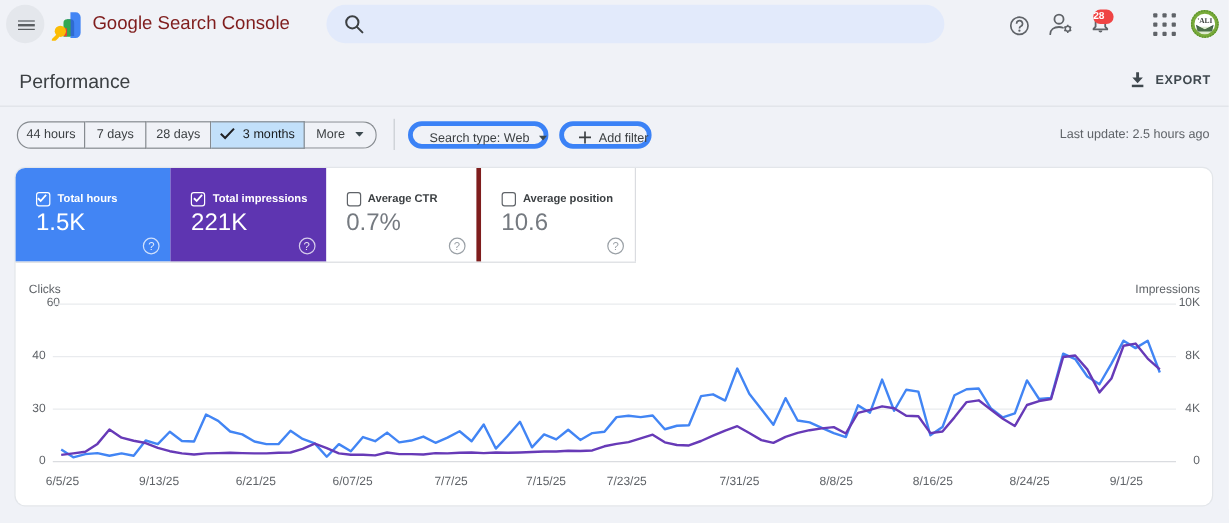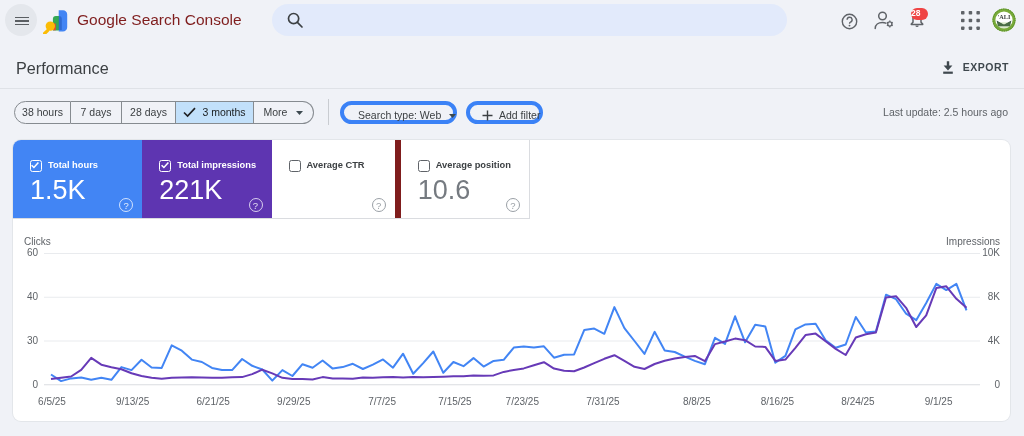--- a/index.html
+++ b/index.html
@@ -24,26 +24,26 @@
 
 
 .seg { position:absolute; top:101px; height:23px; white-space:nowrap; border:1px solid #868b90; border-left:none; font-size:10.5px; color:#3c4043; text-align:center; line-height:21px; background:transparent; }
 .pill { position:absolute; top:101px; height:23px; white-space:nowrap; border:4px solid #3b82f6; border-radius:12px; font-size:10.5px; color:#3c4043; line-height:21px; }
 #lastupd { right:16px; top:101px; line-height:22px; font-size:10.5px; color:#5f6368; }
 
 
 #panel { left:13px; top:140px; width:997px; height:281px; background:#fff; border-radius:8px; box-shadow:0 0 0 1px #e3e6ea; }
 .card { position:absolute; top:0; width:129.25px; height:78px; }
 .card .lbl { position:absolute; left:35px; top:19.5px; font-size:9.3px; font-weight:bold; white-space:nowrap; }
-.card .val { position:absolute; left:17px; top:34.5px; font-size:27px; letter-spacing:0px; }
+.card .val { position:absolute; left:17px; top:34.5px; font-size:20px; letter-spacing:0px; }
 .card .cb { position:absolute; left:17px; top:20px; width:12px; height:12px; border-radius:2.5px; }
 .card .hq { position:absolute; right:9px; bottom:6px; width:14px; height:14px; border-radius:50%; font-size:9.5px; text-align:center; line-height:14px; }
 #card1 { left:0; background:#4285f4; border-top-left-radius:8px; color:#fff; }
 #card2 { left:129.25px; background:#5e35b1; color:#fff; }
-#card3 { left:258.5px; background:#fff; border-right:6px solid #7f1d1d; }
+#card3 { left:258.5px; background:#fff; border-right:4px solid #7f1d1d; }
 #card4 { left:387.75px; background:#fff; border-right:1px solid #dadce0; }
 #cardsline { position:absolute; left:0; top:78px; width:517px; height:1px; background:#dadce0; }
 .gcard .lbl { color:#3c4043; }
 .gcard .val { color:#757a80; }
 .gcard .cb { border:1.7px solid #5f6368; }
 .wcard .cb { border:1.7px solid #fff; }
 .hq.w { border:1.4px solid rgba(255,255,255,0.75); color:rgba(255,255,255,0.85); }
 .hq.g { border:1.4px solid #9aa0a6; color:#9aa0a6; }
 
 
@@ -116,21 +116,21 @@
 </svg>
 </div>
 
 <div id="prow" class="abs"></div>
 <div id="ptitle" class="abs">Performance</div>
 <div id="export" class="abs"><svg style="vertical-align:-2.5px; margin-right:8px" width="14" height="14" viewBox="0 0 14 14">
       <path d="M5.8 1.2 h2.4 v4.4 h3.2 L7 10.4 L2.6 5.6 h3.2 z" fill="#3f484e"></path>
       <rect x="2.2" y="11.6" width="9.6" height="2.2" fill="#3f484e"></rect>
     </svg>EXPORT</div>
 
-<div class="seg abs" style="left:14px; width:57px; border-left:1px solid #868b90; border-radius:12px 0 0 12px;">38 hours</div>
+<div class="seg abs" style="left:14px; width:57px; border-left:1px solid #868b90; border-radius:12px 0 0 12px;">44 hours</div>
 <div class="seg abs" style="left:71px; width:51px;">7 days</div>
 <div class="seg abs" style="left:122px; width:54px;">28 days</div>
 <div class="seg abs" style="left:176px; width:78px; background:#c2e0fa; color:#191c1e; font-weight:500;"><svg style="vertical-align:-2px; margin-right:6px" width="13" height="11" viewBox="0 0 13 11">
       <path d="M1 5.5 L4.6 9 L12 1.2" fill="none" stroke="#202124" stroke-width="1.7"></path>
     </svg>3 months</div>
 <div class="seg abs" style="left:254px; width:60px; border-radius:0 12px 12px 0;">More<svg style="vertical-align:1.5px; margin-left:9px" width="7" height="4" viewBox="0 0 7 4">
       <path d="M0 0 h7 L3.5 4 z" fill="#3d4a50"></path>
     </svg></div>
 <div class="abs" style="left:328px; top:99px; width:1px; height:26px; background:#c9ccd1;"></div>
 <div class="pill abs" style="left:340px; width:117px; text-align:left; padding-left:14px;">Search type: Web<svg style="vertical-align:1.5px; margin-left:8px" width="7" height="4" viewBox="0 0 7 4">
@@ -158,32 +158,33 @@
           <path d="M2.6 6.2 L4.9 8.5 L9.4 3.4" fill="none" stroke="#fff" stroke-width="1.5"></path>
         </svg>
       </div>
     <div class="lbl">Total impressions</div>
     <div class="val">221K</div>
     <div class="hq w">?</div>
   </div>
   <div id="card3" class="card gcard">
     <div class="cb"></div>
     <div class="lbl">Average CTR</div>
+    <div class="val">0.7%</div>
     <div class="hq g">?</div>
   </div>
   <div id="card4" class="card gcard">
     <div class="cb"></div>
     <div class="lbl">Average position</div>
     <div class="val">10.6</div>
     <div class="hq g">?</div>
   </div>
   <div id="cardsline"></div>
 
   <div class="ctext abs" style="left:11px; top:96px;">Clicks</div>
-  <div class="ctext abs rt" style="left:0px; top:107px; width:25px;">60</div>
+  <div class="ctext abs rt" style="left:12px; top:107px; width:25px;">60</div>
   <div class="ctext abs rt" style="left:0px; top:151px; width:25px;">40</div>
   <div class="ctext abs rt" style="left:0px; top:194.5px; width:25px;">30</div>
   <div class="ctext abs rt" style="left:0px; top:238.5px; width:25px;">0</div>
   <div class="ctext abs rt" style="left:887px; top:96px; width:100px;">Impressions</div>
   <div class="ctext abs rt" style="left:887px; top:107px; width:100px;">10K</div>
   <div class="ctext abs rt" style="left:887px; top:151px; width:100px;">8K</div>
   <div class="ctext abs rt" style="left:887px; top:194.5px; width:100px;">4K</div>
   <div class="ctext abs rt" style="left:887px; top:238.5px; width:100px;">0</div>
 
   <svg class="abs" style="left:0; top:0" width="997" height="281" viewBox="0 0 997 281">
@@ -194,23 +195,23 @@
     </g>
     <line x1="31" y1="244.75" x2="967" y2="244.75" stroke="#dadce0" stroke-width="1"></line>
     <polyline points="38.0,234.5 48.1,241.1 58.1,238.4 68.2,237.6 78.2,239.8 88.3,237.8 98.4,239.8 108.4,227.1 118.5,230.1 128.5,219.8 138.6,227.5 148.7,227.9 158.7,205.4 168.8,210.7 178.8,219.6 188.9,222.0 199.0,227.9 209.0,230.1 219.1,230.1 229.1,219.0 239.2,225.8 249.3,229.5 259.3,240.6 269.4,230.1 279.4,236.0 289.5,224.2 299.6,227.7 309.6,220.5 319.7,228.6 329.7,227.1 339.8,223.8 349.9,229.0 359.9,224.7 370.0,219.4 380.0,227.7 390.1,213.7 400.2,233.8 410.2,223.1 420.3,211.5 430.3,232.8 440.4,222.0 450.5,226.2 460.5,218.1 470.6,226.6 480.6,220.9 490.7,219.8 500.8,207.6 510.8,206.5 520.9,207.6 530.9,206.3 541.0,217.7 551.1,214.8 561.1,214.4 571.2,190.1 581.2,188.6 591.3,193.8 601.4,167.1 611.4,188.1 621.5,201.0 631.5,213.9 641.6,191.8 651.7,210.4 661.7,212.0 671.8,216.6 681.8,220.9 691.9,224.2 702.0,197.8 712.0,203.9 722.1,176.3 732.1,202.3 742.2,184.8 752.3,186.4 762.3,222.7 772.4,215.9 782.4,189.4 792.5,184.4 802.6,183.8 812.6,200.2 822.7,207.8 832.7,204.5 842.8,177.0 852.9,192.5 862.9,191.6 873.0,154.7 883.0,159.2 893.1,173.7 903.2,180.2 913.2,163.0 923.3,143.9 933.3,150.1 943.4,143.9 953.5,170.4" fill="none" stroke="#4285f4" stroke-width="2" stroke-linejoin="round"></polyline>
     <polyline points="38.0,239.1 48.1,237.8 58.1,236.5 68.2,229.9 78.2,217.9 88.3,224.7 98.4,227.3 108.4,229.2 118.5,233.2 128.5,236.0 138.6,237.8 148.7,238.7 158.7,237.8 168.8,237.6 178.8,237.3 188.9,237.6 199.0,237.8 209.0,237.8 219.1,237.3 229.1,237.1 239.2,234.1 249.3,229.7 259.3,233.4 269.4,237.8 279.4,239.0 289.5,239.0 299.6,239.5 309.6,237.1 319.7,238.4 329.7,238.4 339.8,238.7 349.9,237.6 359.9,237.8 370.0,237.3 380.0,237.1 390.1,237.6 400.2,237.1 410.2,237.3 420.3,237.1 430.3,236.7 440.4,236.2 450.5,236.2 460.5,235.6 470.6,235.8 480.6,235.4 490.7,231.9 500.8,229.9 510.8,228.4 520.9,225.3 530.9,222.2 541.0,228.6 551.1,230.8 561.1,231.2 571.2,227.5 581.2,223.1 591.3,218.8 601.4,215.2 611.4,220.9 621.5,226.8 631.5,229.0 641.6,224.0 651.7,220.7 661.7,218.5 671.8,217.0 681.8,215.9 691.9,221.2 702.0,204.1 712.0,201.5 722.1,198.6 732.1,200.2 742.2,206.5 752.3,206.9 762.3,220.9 772.4,219.6 782.4,207.8 792.5,195.1 802.6,193.6 812.6,201.2 822.7,208.9 832.7,215.0 842.8,197.5 852.9,194.2 862.9,192.5 873.0,157.5 883.0,156.2 893.1,167.8 903.2,187.0 913.2,175.4 923.3,148.1 933.3,146.3 943.4,158.8 953.5,167.8" fill="none" stroke="#673ab7" stroke-width="2" stroke-linejoin="round"></polyline>
   </svg>
 
   <div class="ctext abs" style="left:0px; top:255.5px; width:997px;">
     <span style="position:absolute; left:9.0px; width:60px; text-align:center;">6/5/25</span>
     <span style="position:absolute; left:89.6px; width:60px; text-align:center;">9/13/25</span>
     <span style="position:absolute; left:170.2px; width:60px; text-align:center;">6/21/25</span>
-    <span style="position:absolute; left:250.8px; width:60px; text-align:center;">9/29/25</span>
-    <span style="position:absolute; left:323px; width:60px; text-align:right;">7/7/25</span>
+    <span style="position:absolute; left:250.8px; width:60px; text-align:center;">6/07/25</span>
+    <span style="position:absolute; left:349px; width:60px; text-align:left;">7/7/25</span>
     <span style="position:absolute; left:412.0px; width:60px; text-align:center;">7/15/25</span>
     <span style="position:absolute; left:492.6px; width:60px; text-align:left;">7/23/25</span>
-    <span style="position:absolute; left:573.2px; width:60px; ">7/31/25</span>
+    <span style="position:absolute; left:573.2px; width:60px; text-align:center;">7/31/25</span>
     <span style="position:absolute; left:653.8px; width:60px; text-align:center;">8/8/25</span>
     <span style="position:absolute; left:734.4px; width:60px; text-align:center;">8/16/25</span>
     <span style="position:absolute; left:815.0px; width:60px; text-align:center;">8/24/25</span>
     <span style="position:absolute; left:895.6px; width:60px; text-align:center;">9/1/25</span>
   </div>
 </div>
 
 </body></html>

